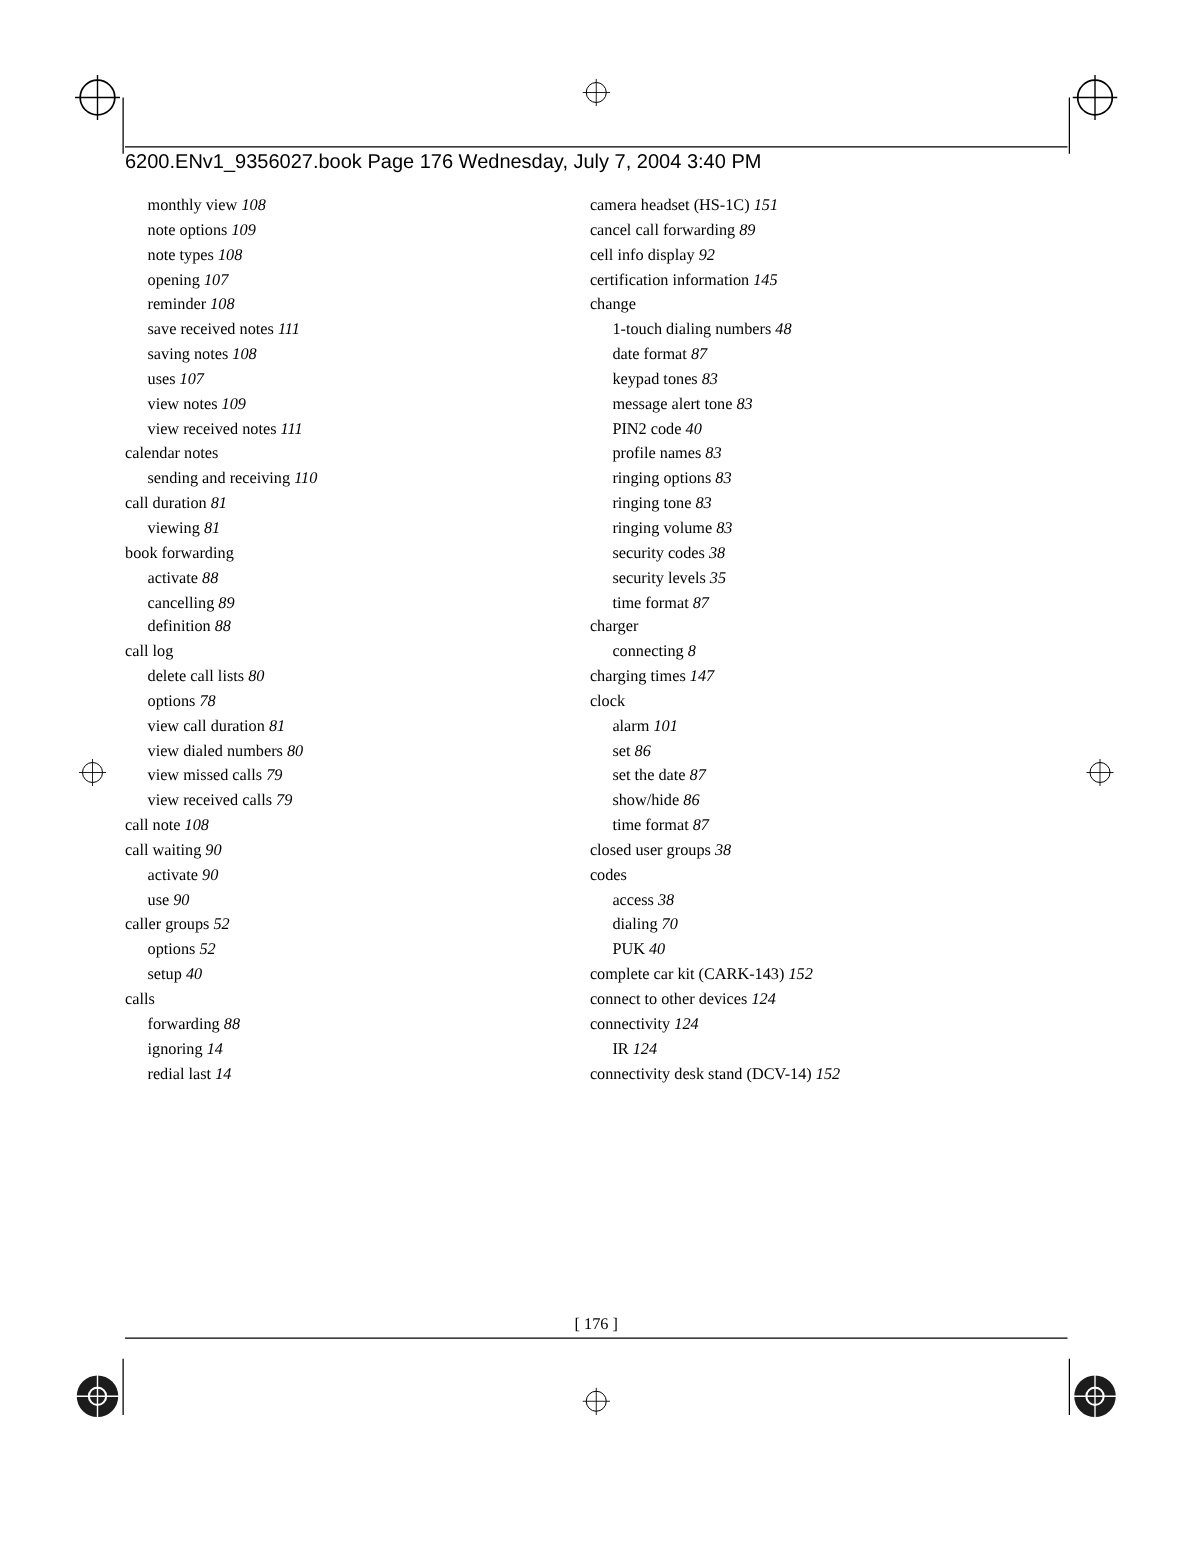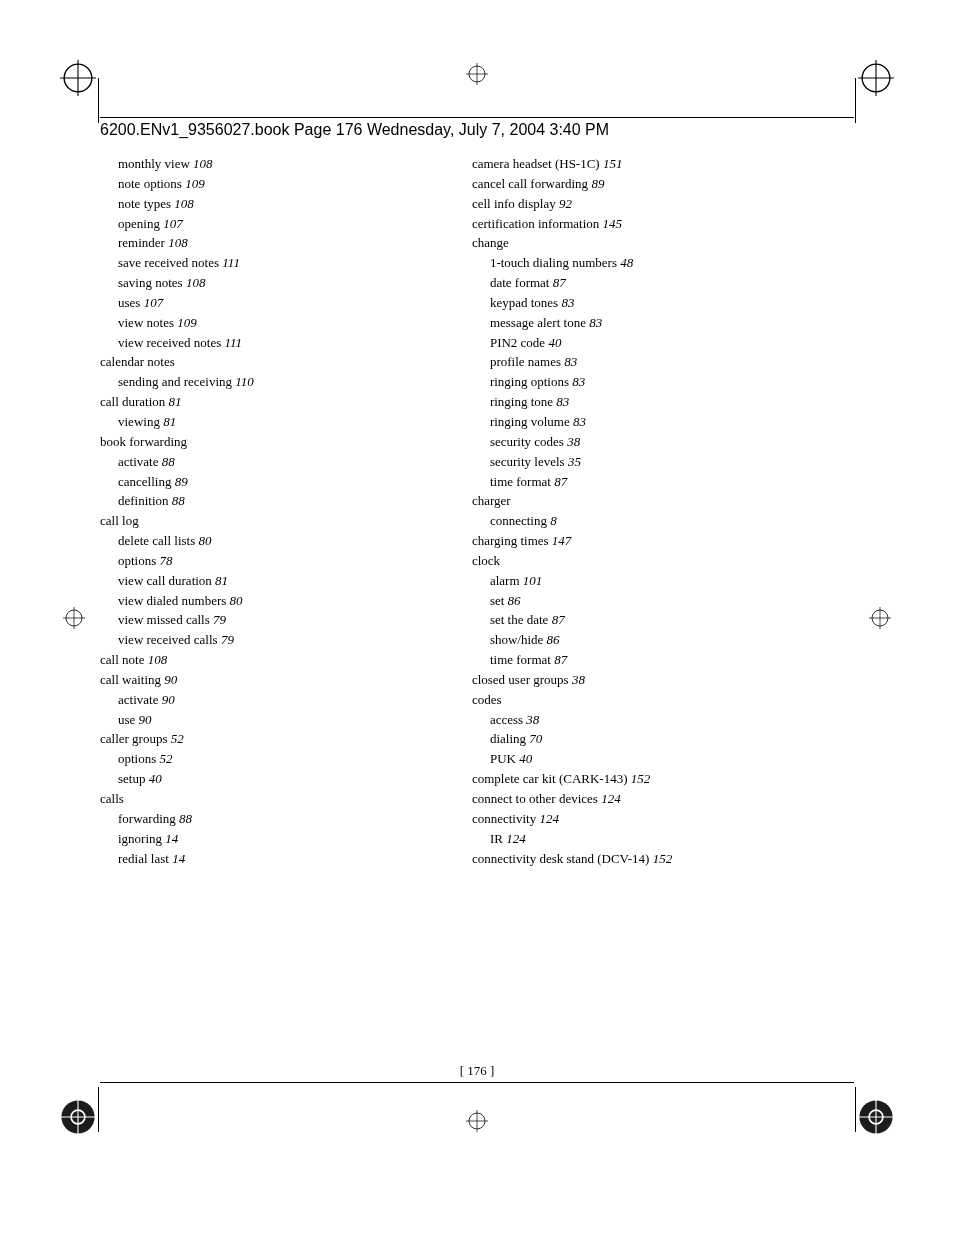--- a/index.html
+++ b/index.html
@@ -97,21 +97,21 @@
       bottom: 103px;
       right: 98px;
       width: 0;
       height: 45px;
       border-left: 0.5px solid #000;
     }
 
     
     .footer-bar {
       position: absolute;
-      bottom: 152px;
+      bottom: 164px;
       left: 100px;
       right: 100px;
       border-bottom: 0.5px solid #000;
       padding-bottom: 3px;
       text-align: center;
       font-size: 13px;
     }
 
     
     .content {

